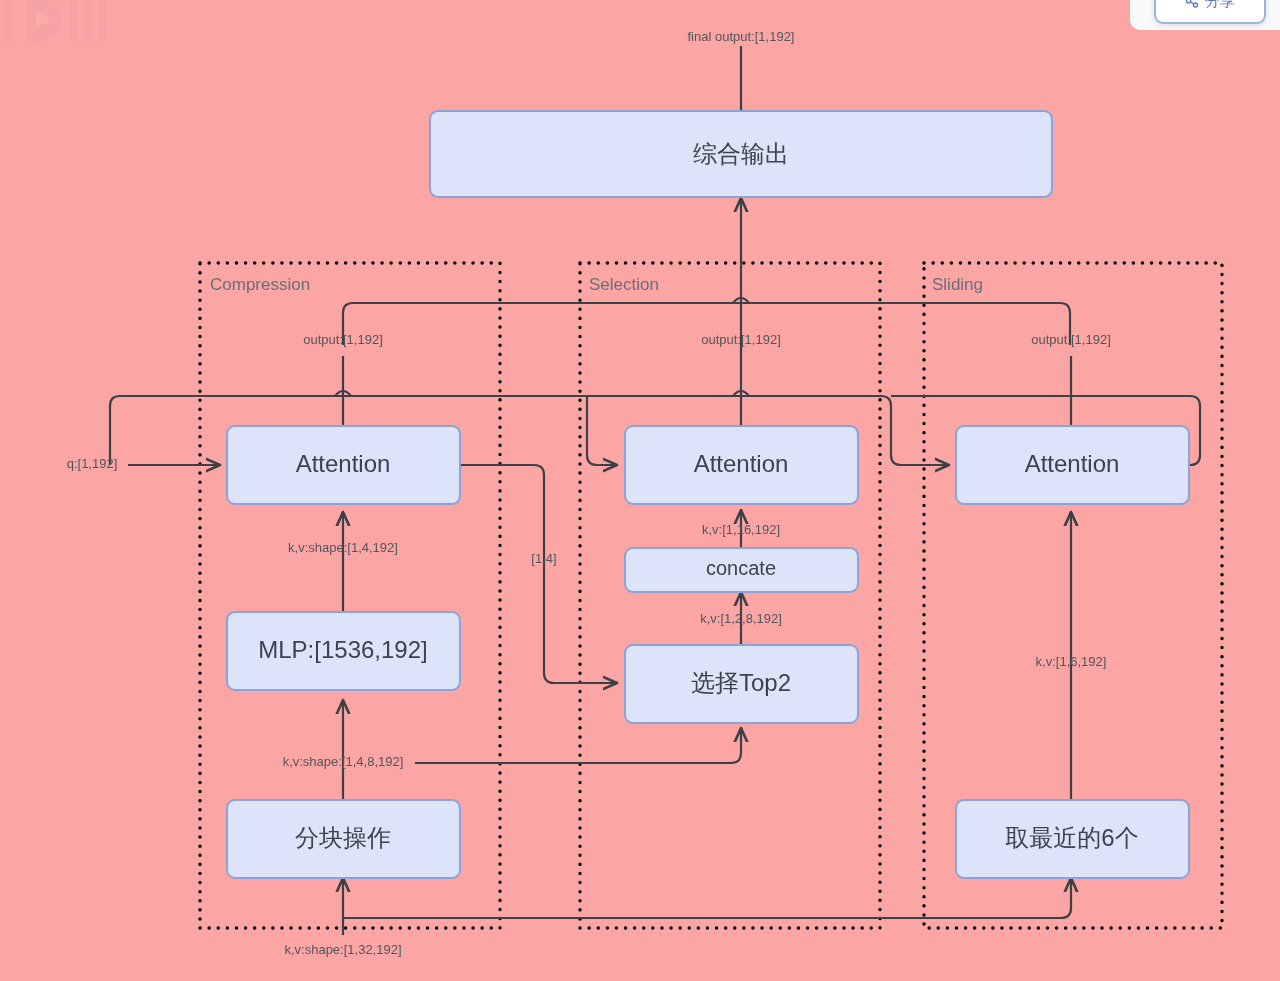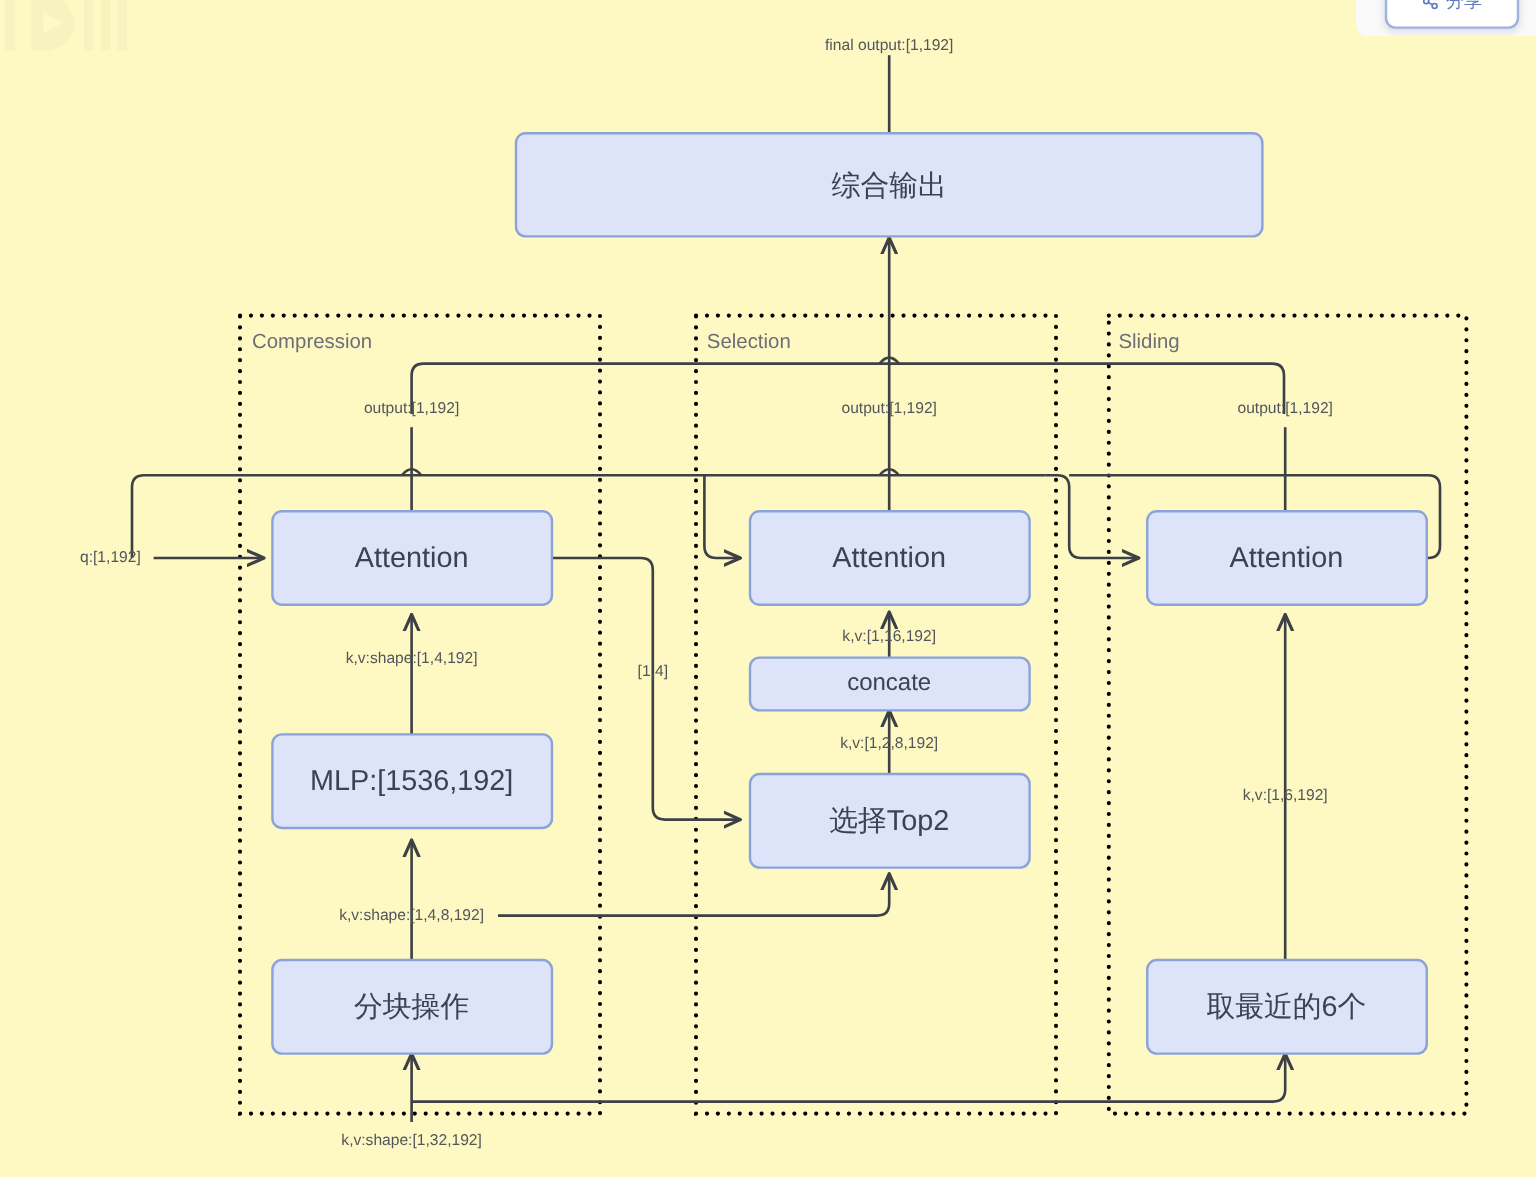--- a/index.html
+++ b/index.html
@@ -1,17 +1,17 @@
 <!DOCTYPE html>
 <html><head>
 <meta charset="utf-8">
 <style>
   html,body{margin:0;padding:0;background:#ffffff;}
   body{width:1280px;height:981px;overflow:hidden;font-family:"Liberation Sans","DejaVu Sans",sans-serif;}
-  #stage{position:relative;width:1280px;height:981px;background:#fef9c3;}
+  #stage{position:relative;width:1280px;height:981px;background:#fca5a5;}
   svg.diagram{position:absolute;inset:0;width:1280px;height:981px;}
   .nodebox{fill:#dde3f8;stroke:#8ba3d9;stroke-width:2;rx:8;ry:8;}
   .nodelabel{fill:#3b4252;font-family:"Liberation Sans","DejaVu Sans",sans-serif;font-size:24px;text-anchor:middle;dominant-baseline:middle;}
   .grouplabel{fill:#6b6f76;font-family:"Liberation Sans","DejaVu Sans",sans-serif;font-size:17px;dominant-baseline:hanging;}
   .edgelabel{fill:#52565c;font-family:"Liberation Sans","DejaVu Sans",sans-serif;font-size:13px;text-anchor:middle;dominant-baseline:middle;}
   .edge{stroke:#3d4044;stroke-width:2.2;fill:none;stroke-linecap:butt;stroke-linejoin:round;}
   .groupbox{fill:none;stroke:#000;stroke-width:3.4;stroke-dasharray:0.1 9;stroke-linecap:round;}
   .wm{position:absolute;left:0;top:-6px;opacity:0.045;}
   .corner-btn{position:absolute;right:14px;top:-22px;width:108px;height:42px;background:#fff;
     border:2px solid #9fb2dd;border-radius:9px;box-shadow:0 2px 7px rgba(90,110,160,.20);

